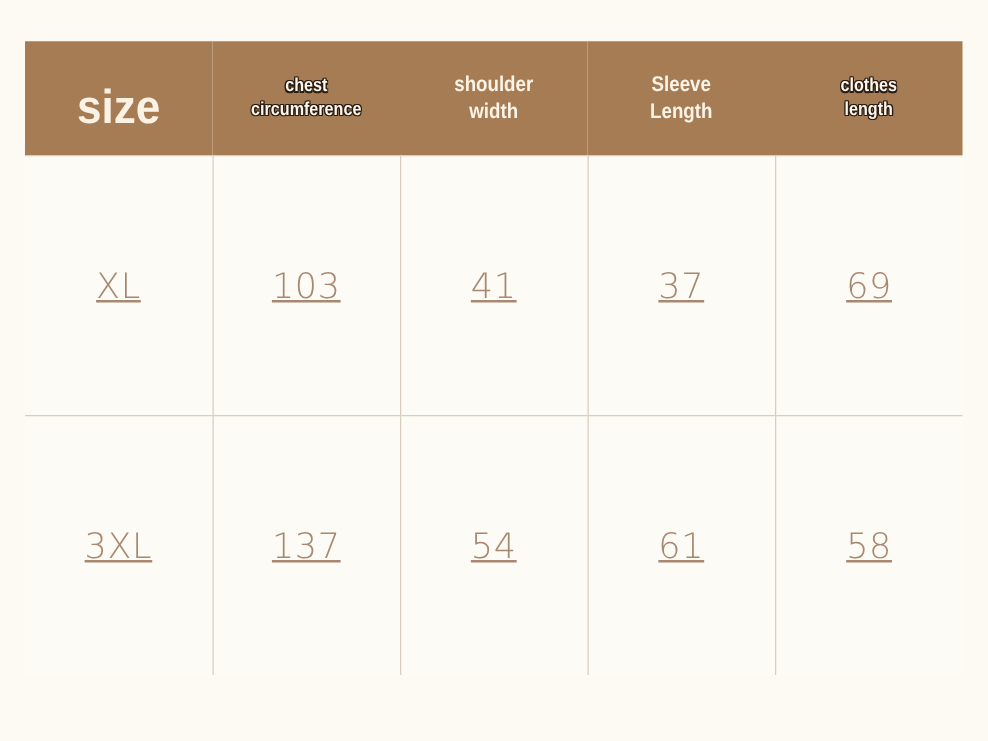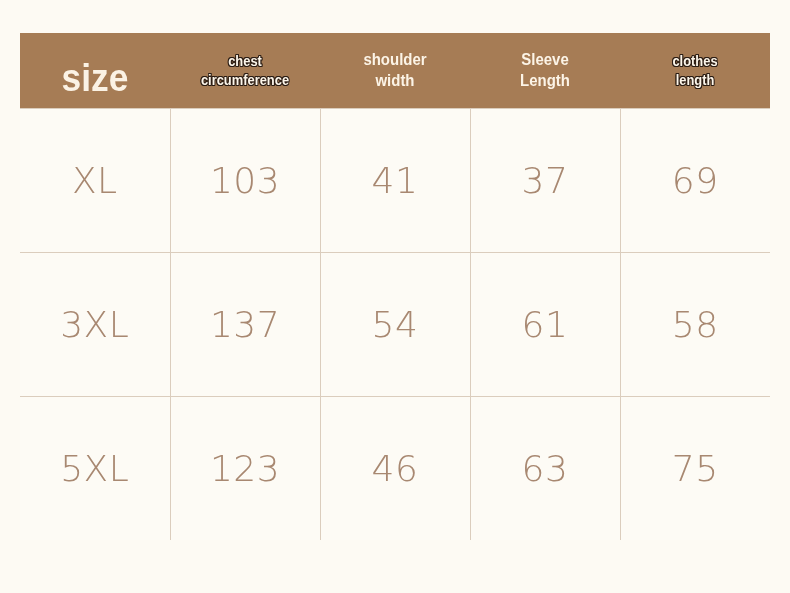--- a/index.html
+++ b/index.html
@@ -34,21 +34,21 @@
   table.size-table th {
     width: 150px;
     padding: 0;
     margin: 0;
     text-align: center;
     vertical-align: middle;
   }
 
   
   thead tr {
-    height: 75px;
+    height: 91px;
   }
   thead th {
     background: #a67c55;
     border: none;
     color: #fbf3e6;
     font-weight: bold;
     line-height: 1.08;
   }
 
   .hdr-inner {
@@ -102,24 +102,25 @@
   }
 
   
   tbody tr {
     height: 83.2px;
   }
   tbody td {
     background: #fdfbf5;
     border: 1px solid #dbcdbd;
     color: #a88871;
-    font-size: 36px;
+    font-size: 28px;
     font-family: "DejaVu Sans", sans-serif;
     font-weight: 300;
     letter-spacing: 0.5px;
+    text-decoration: underline;
   }
   tbody td.cell-size {
     border-left: none;
   }
   tbody td.cell-last {
     border-right: none;
   }
   tbody tr:last-child td {
     border-bottom: none;
   }
@@ -170,22 +171,15 @@
         <td>37</td>
         <td class="cell-last">69</td>
       </tr>
       <tr>
         <td class="cell-size">3XL</td>
         <td>137</td>
         <td>54</td>
         <td>61</td>
         <td class="cell-last">58</td>
       </tr>
-      <tr>
-        <td class="cell-size">5XL</td>
-        <td>123</td>
-        <td>46</td>
-        <td>63</td>
-        <td class="cell-last">75</td>
-      </tr>
     </tbody>
   </table>
 </div>
 
 </body></html>

